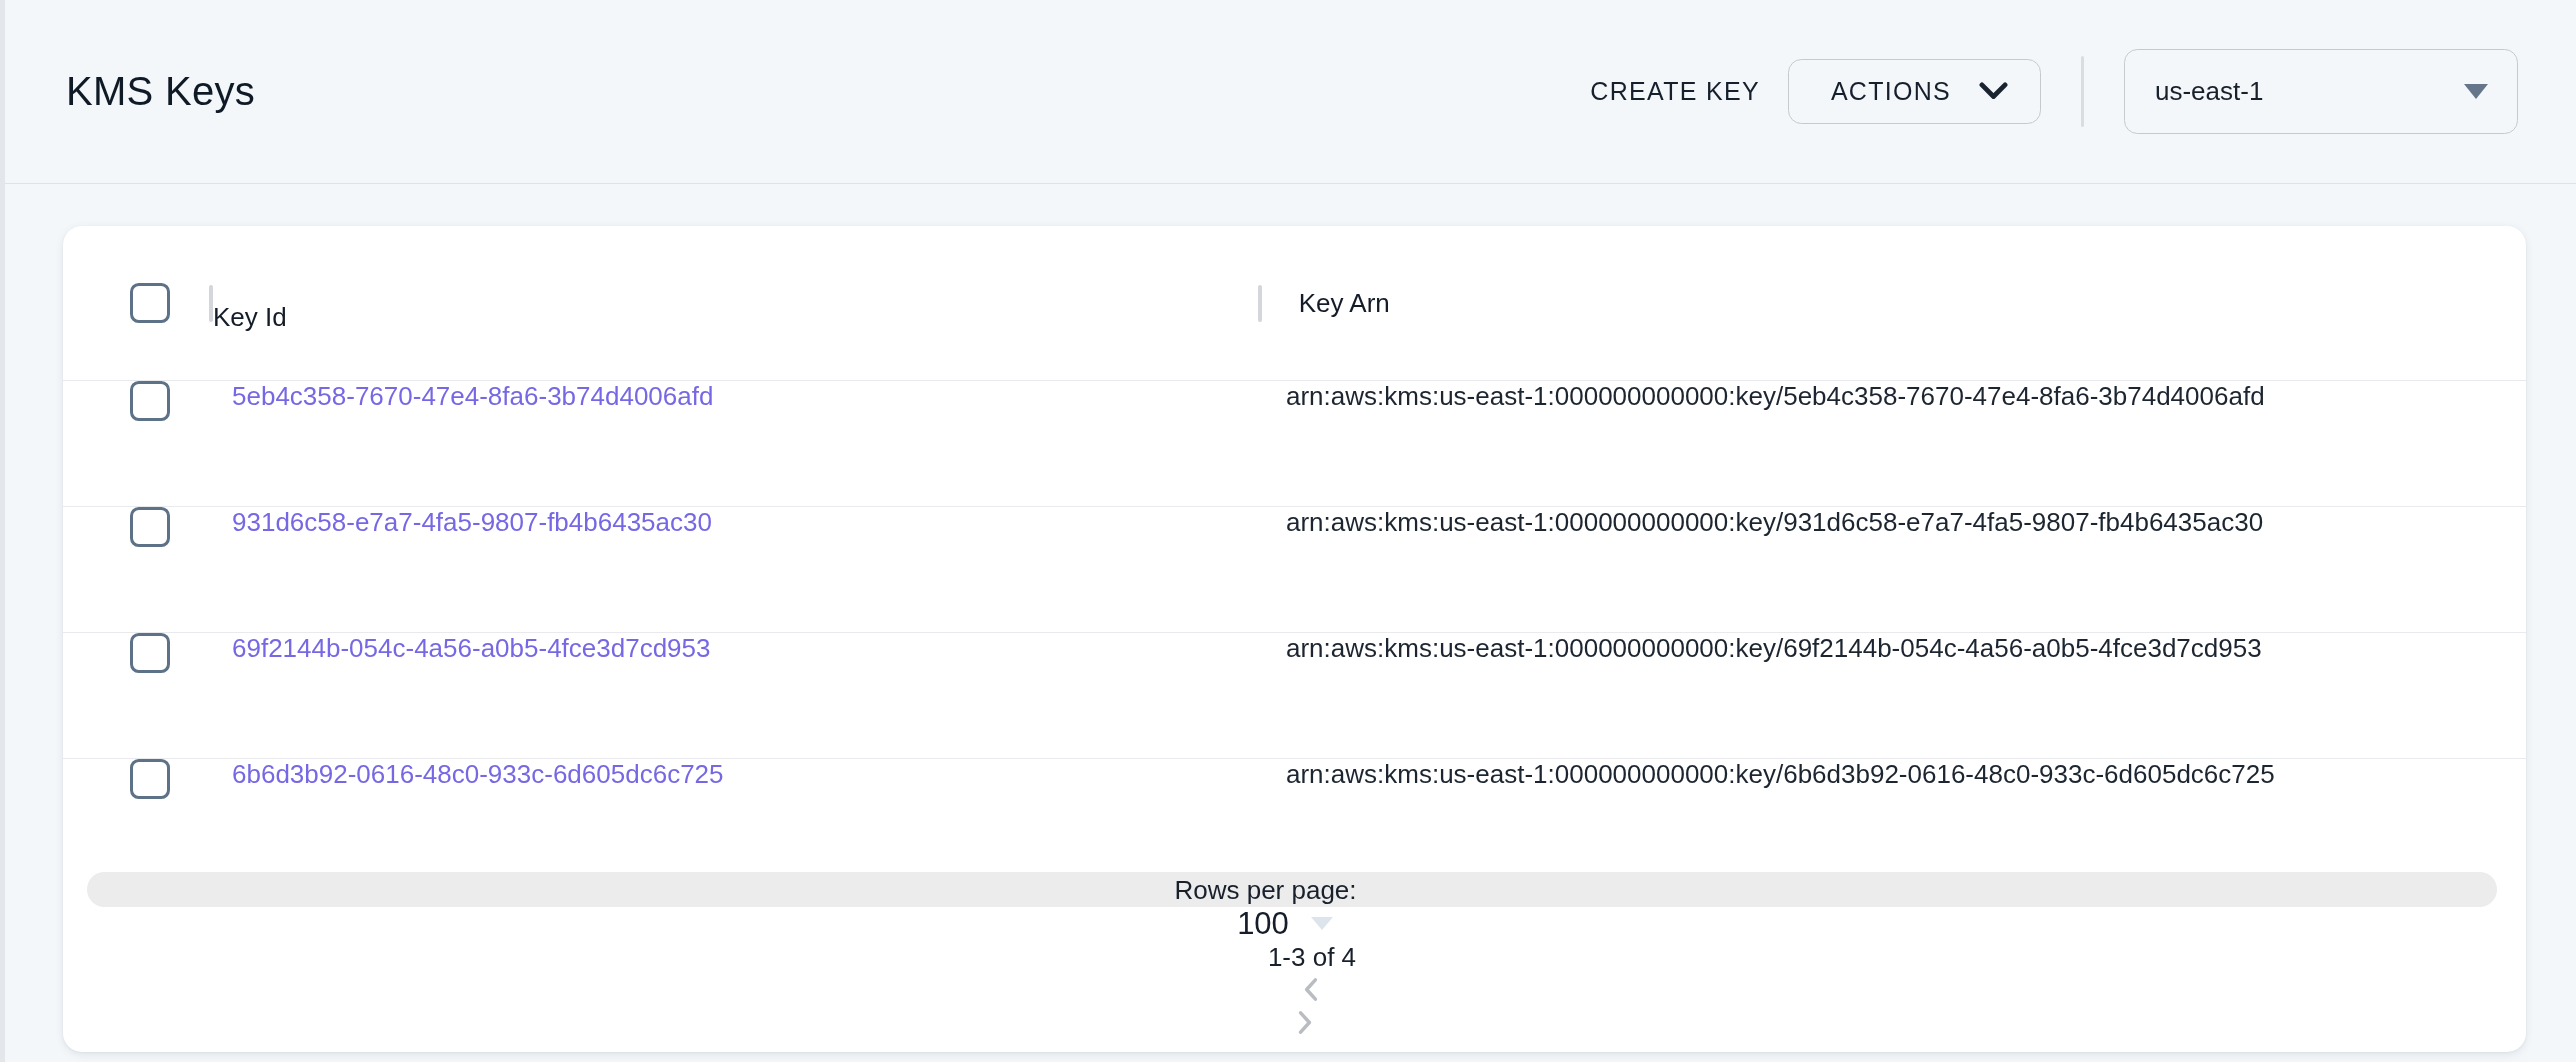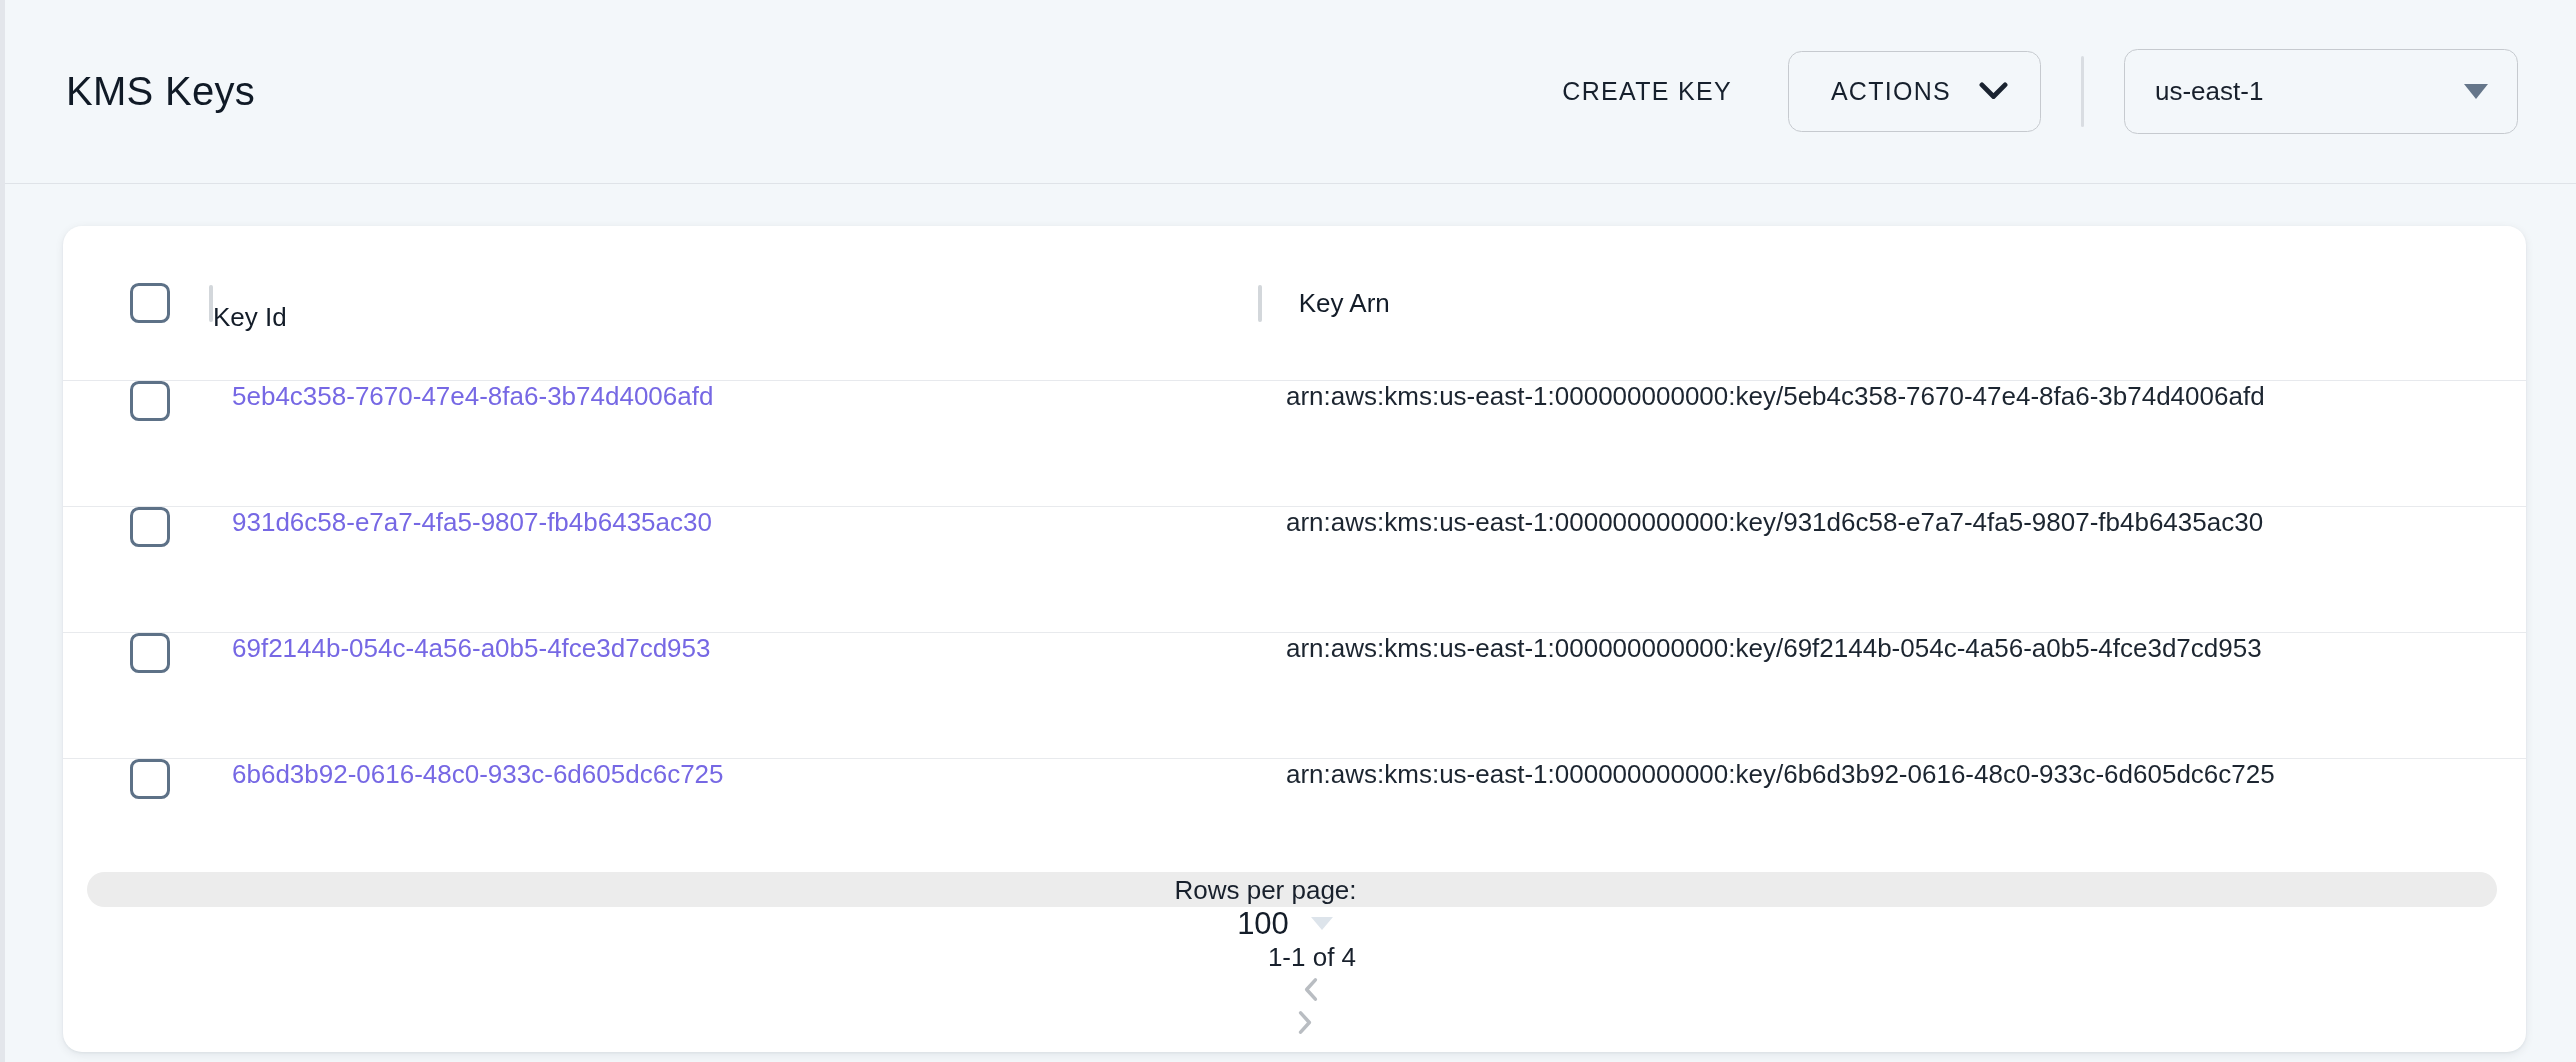--- a/index.html
+++ b/index.html
@@ -23,21 +23,21 @@
   .topbar-actions{margin-left:auto;display:flex;align-items:center;}
   .create-key{
     font-size:25px;font-weight:500;letter-spacing:1.3px;color:#16202d;
     background:none;border:none;padding:0;cursor:pointer;
     font-family:"Liberation Sans",sans-serif;
   }
   .btn-outline{
     display:flex;align-items:center;background:transparent;
     border:1.9px solid #c6cacf;border-radius:13.5px;box-sizing:border-box;cursor:pointer;
   }
-  .actions-btn{margin-left:56px;height:81px;padding:0 32px 0 42px;}
+  .actions-btn{margin-left:28px;height:65px;padding:0 32px 0 42px;}
   .actions-btn .lbl{font-size:25px;font-weight:500;letter-spacing:1.3px;color:#16202d;}
   .actions-btn svg{margin-left:28px;display:block;}
   .toolbar-divider{width:2.9px;height:71px;background:#d9dde2;margin:0 40px;border-radius:1.9px;}
   .region-select{height:85px;width:394px;padding:0 29px 0 30px;justify-content:space-between;}
   .region-select .value{font-size:26px;color:#18202c;}
   .select-arrow{
     width:0;height:0;border-left:12.5px solid transparent;border-right:12.5px solid transparent;
     border-top:15.4px solid #65768a;
   }
 
@@ -169,21 +169,21 @@
     </div>
 
     <div class="hscroll"></div>
 
     <div class="pagination">
       <span class="rpp-label">Rows per page:</span>
       <button class="rpp-select">
         <span class="rpp-value">100</span>
         <span class="rpp-arrow"></span>
       </button>
-      <span class="range">1-1 of 4</span>
+      <span class="range">1-3 of 4</span>
       <button class="pg-btn pg-prev">
         <svg width="33" height="33" viewBox="0 0 34 34">
           <polyline points="21,7 12,17 21,27" fill="none" stroke="#b9bdc2" stroke-width="3.6" stroke-linecap="round" stroke-linejoin="round"></polyline>
         </svg>
       </button>
       <button class="pg-btn pg-next">
         <svg width="33" height="33" viewBox="0 0 34 34">
           <polyline points="13,7 22,17 13,27" fill="none" stroke="#b9bdc2" stroke-width="3.6" stroke-linecap="round" stroke-linejoin="round"></polyline>
         </svg>
       </button>

